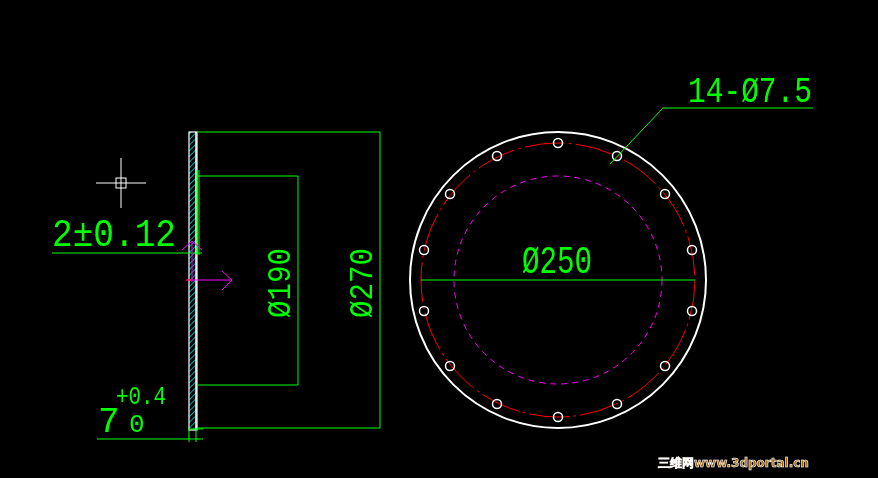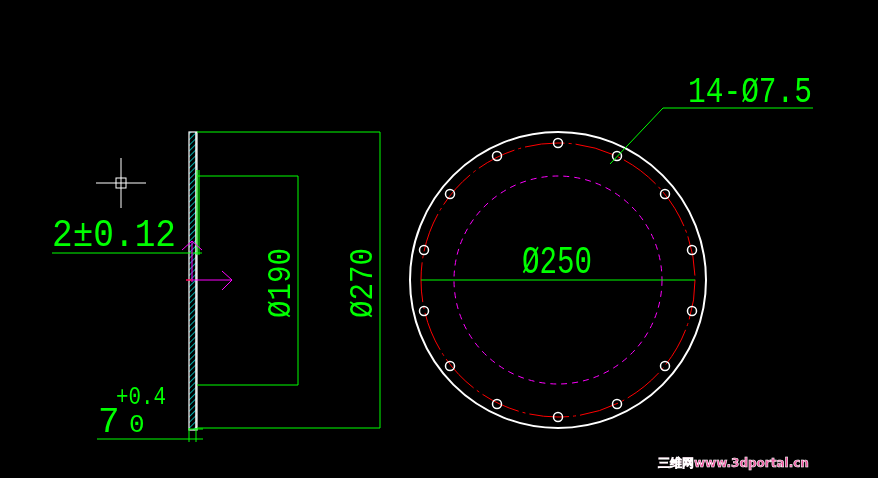--- a/index.html
+++ b/index.html
@@ -1,19 +1,19 @@
 <!DOCTYPE html>
 <html><head>
 <meta charset="utf-8">
 <style>
   html, body { margin:0; padding:0; background:#000; }
   body { width:878px; height:478px; overflow:hidden; position:relative; font-family:"DejaVu Sans Mono", monospace; }
   #canvas { position:absolute; left:0; top:0; }
   .dim { fill:#00ff00; font-family:"Liberation Mono", "DejaVu Sans Mono", monospace; }
-  .wm { position:absolute; left:658px; top:455px; font-family:"DejaVu Sans", sans-serif; font-weight:bold; font-size:12px; color:#ec4899; -webkit-text-stroke:0.6px #ffffff; letter-spacing:0px; }
+  .wm { position:absolute; left:658px; top:455px; font-family:"DejaVu Sans", sans-serif; font-weight:bold; font-size:12px; color:#a16207; -webkit-text-stroke:0.6px #ffffff; letter-spacing:0px; }
 </style>
 </head>
 <body>
 
 <svg id="canvas" width="878" height="478" viewBox="0 0 878 478">
   <defs>
     <pattern id="hatch" patternUnits="userSpaceOnUse" width="4" height="4" patternTransform="rotate(45)">
       <line x1="0" y1="0" x2="0" y2="4" stroke="#00ffff" stroke-width="1.3"></line>
     </pattern>
   </defs>

